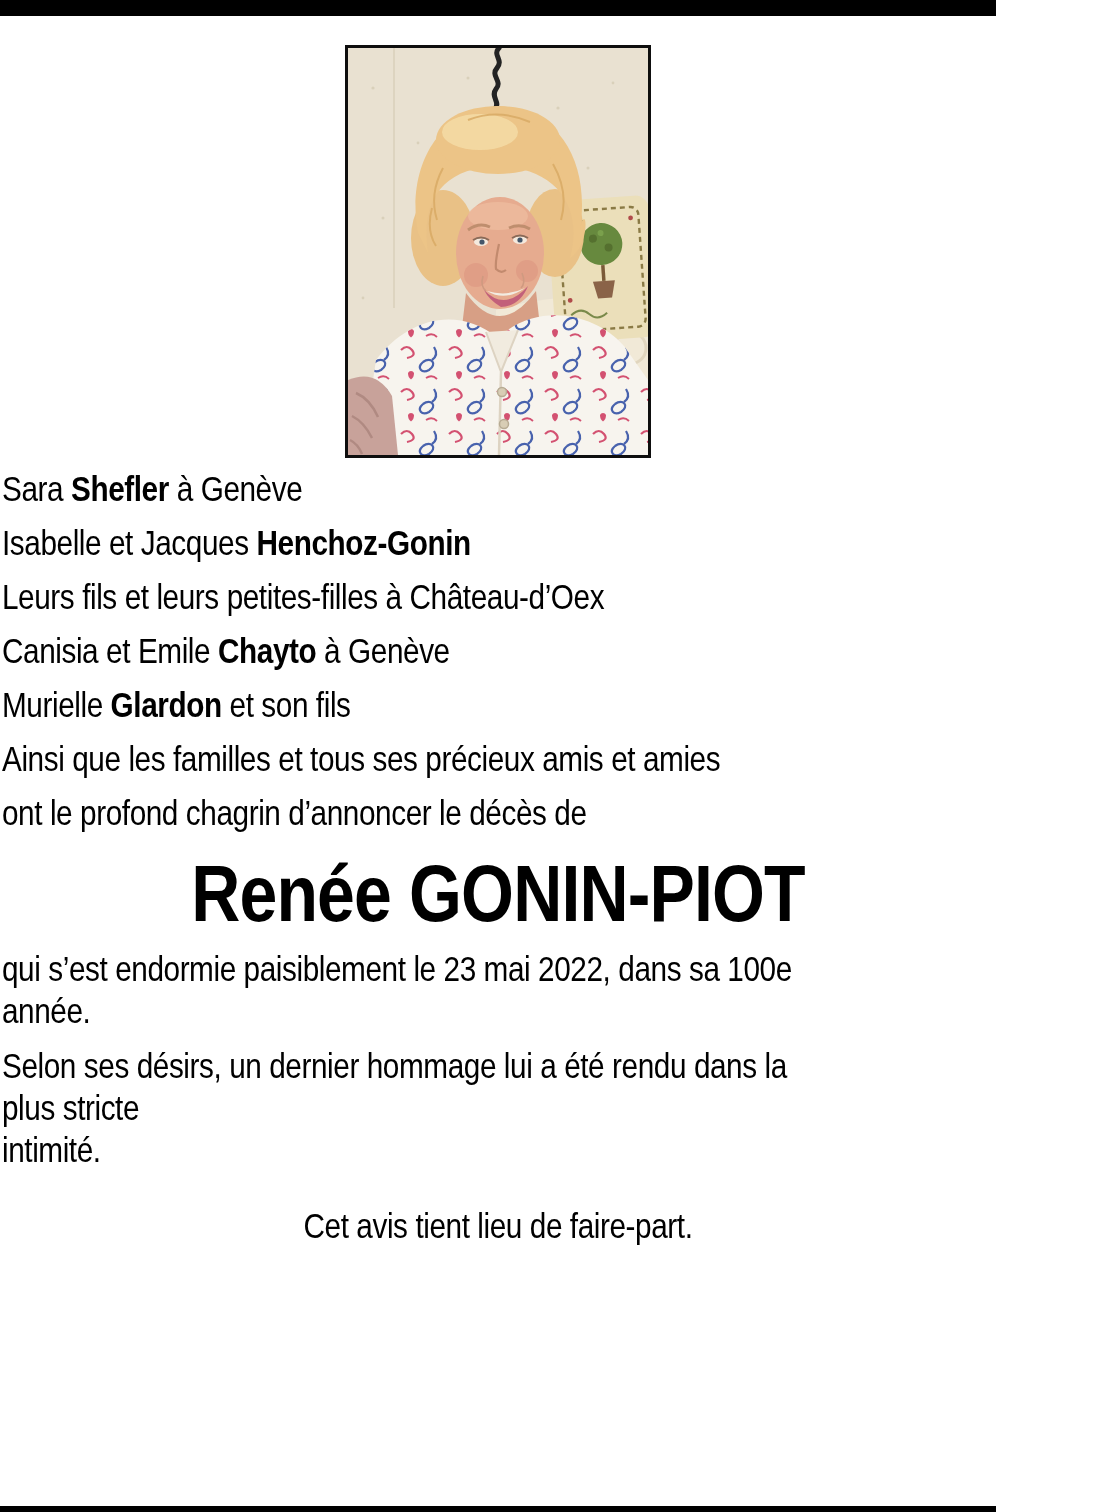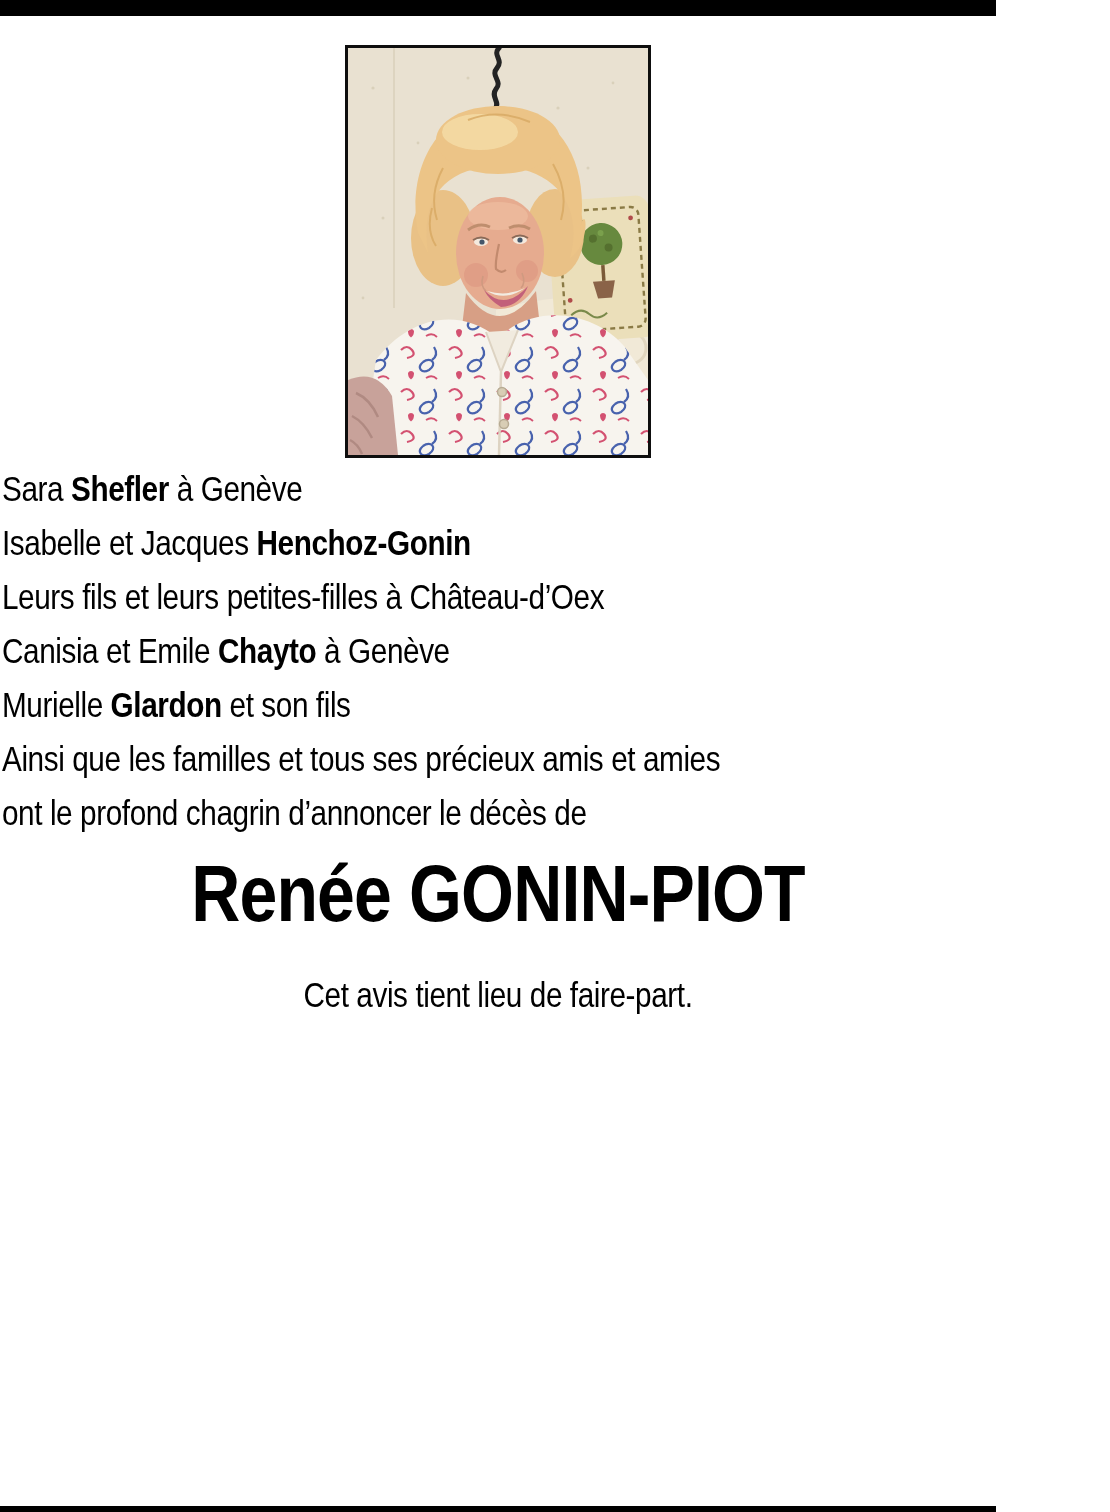--- a/index.html
+++ b/index.html
@@ -187,20 +187,25 @@
       <p class="line condensed o-left"><span>Isabelle et Jacques </span><strong>Henchoz-Gonin</strong><span></span></p>
       <p class="line condensed o-left"><span>Leurs fils et leurs petites-filles à Château-d’Oex</span><strong></strong><span></span></p>
       <p class="line condensed o-left"><span>Canisia et Emile </span><strong>Chayto</strong><span> à Genève</span></p>
       <p class="line condensed o-left"><span>Murielle </span><strong>Glardon</strong><span> et son fils</span></p>
       <p class="line condensed o-left"><span>Ainsi que les familles et tous ses précieux amis et amies</span><strong></strong><span></span></p>
       <p class="line condensed o-left"><span>ont le profond chagrin d’annoncer le décès de</span><strong></strong><span></span></p>
     </section>
 
     <h1 class="title condensed o-center">Renée GONIN-PIOT</h1>
 
+    <section class="announce">
+      <p class="line condensed o-left">qui s’est endormie paisiblement le 23 mai 2022, dans sa 100e année.</p>
+      <p class="line condensed o-left pgap">Selon ses désirs, un dernier hommage lui a été rendu dans la plus stricte</p>
+      <p class="line condensed o-left">intimité.</p>
+    </section>
 
 
 
     <p class="line condensed o-center closing">Cet avis tient lieu de faire-part.</p>
 
   </div>
 
   <div class="bottombar"></div>
 
 </div>

